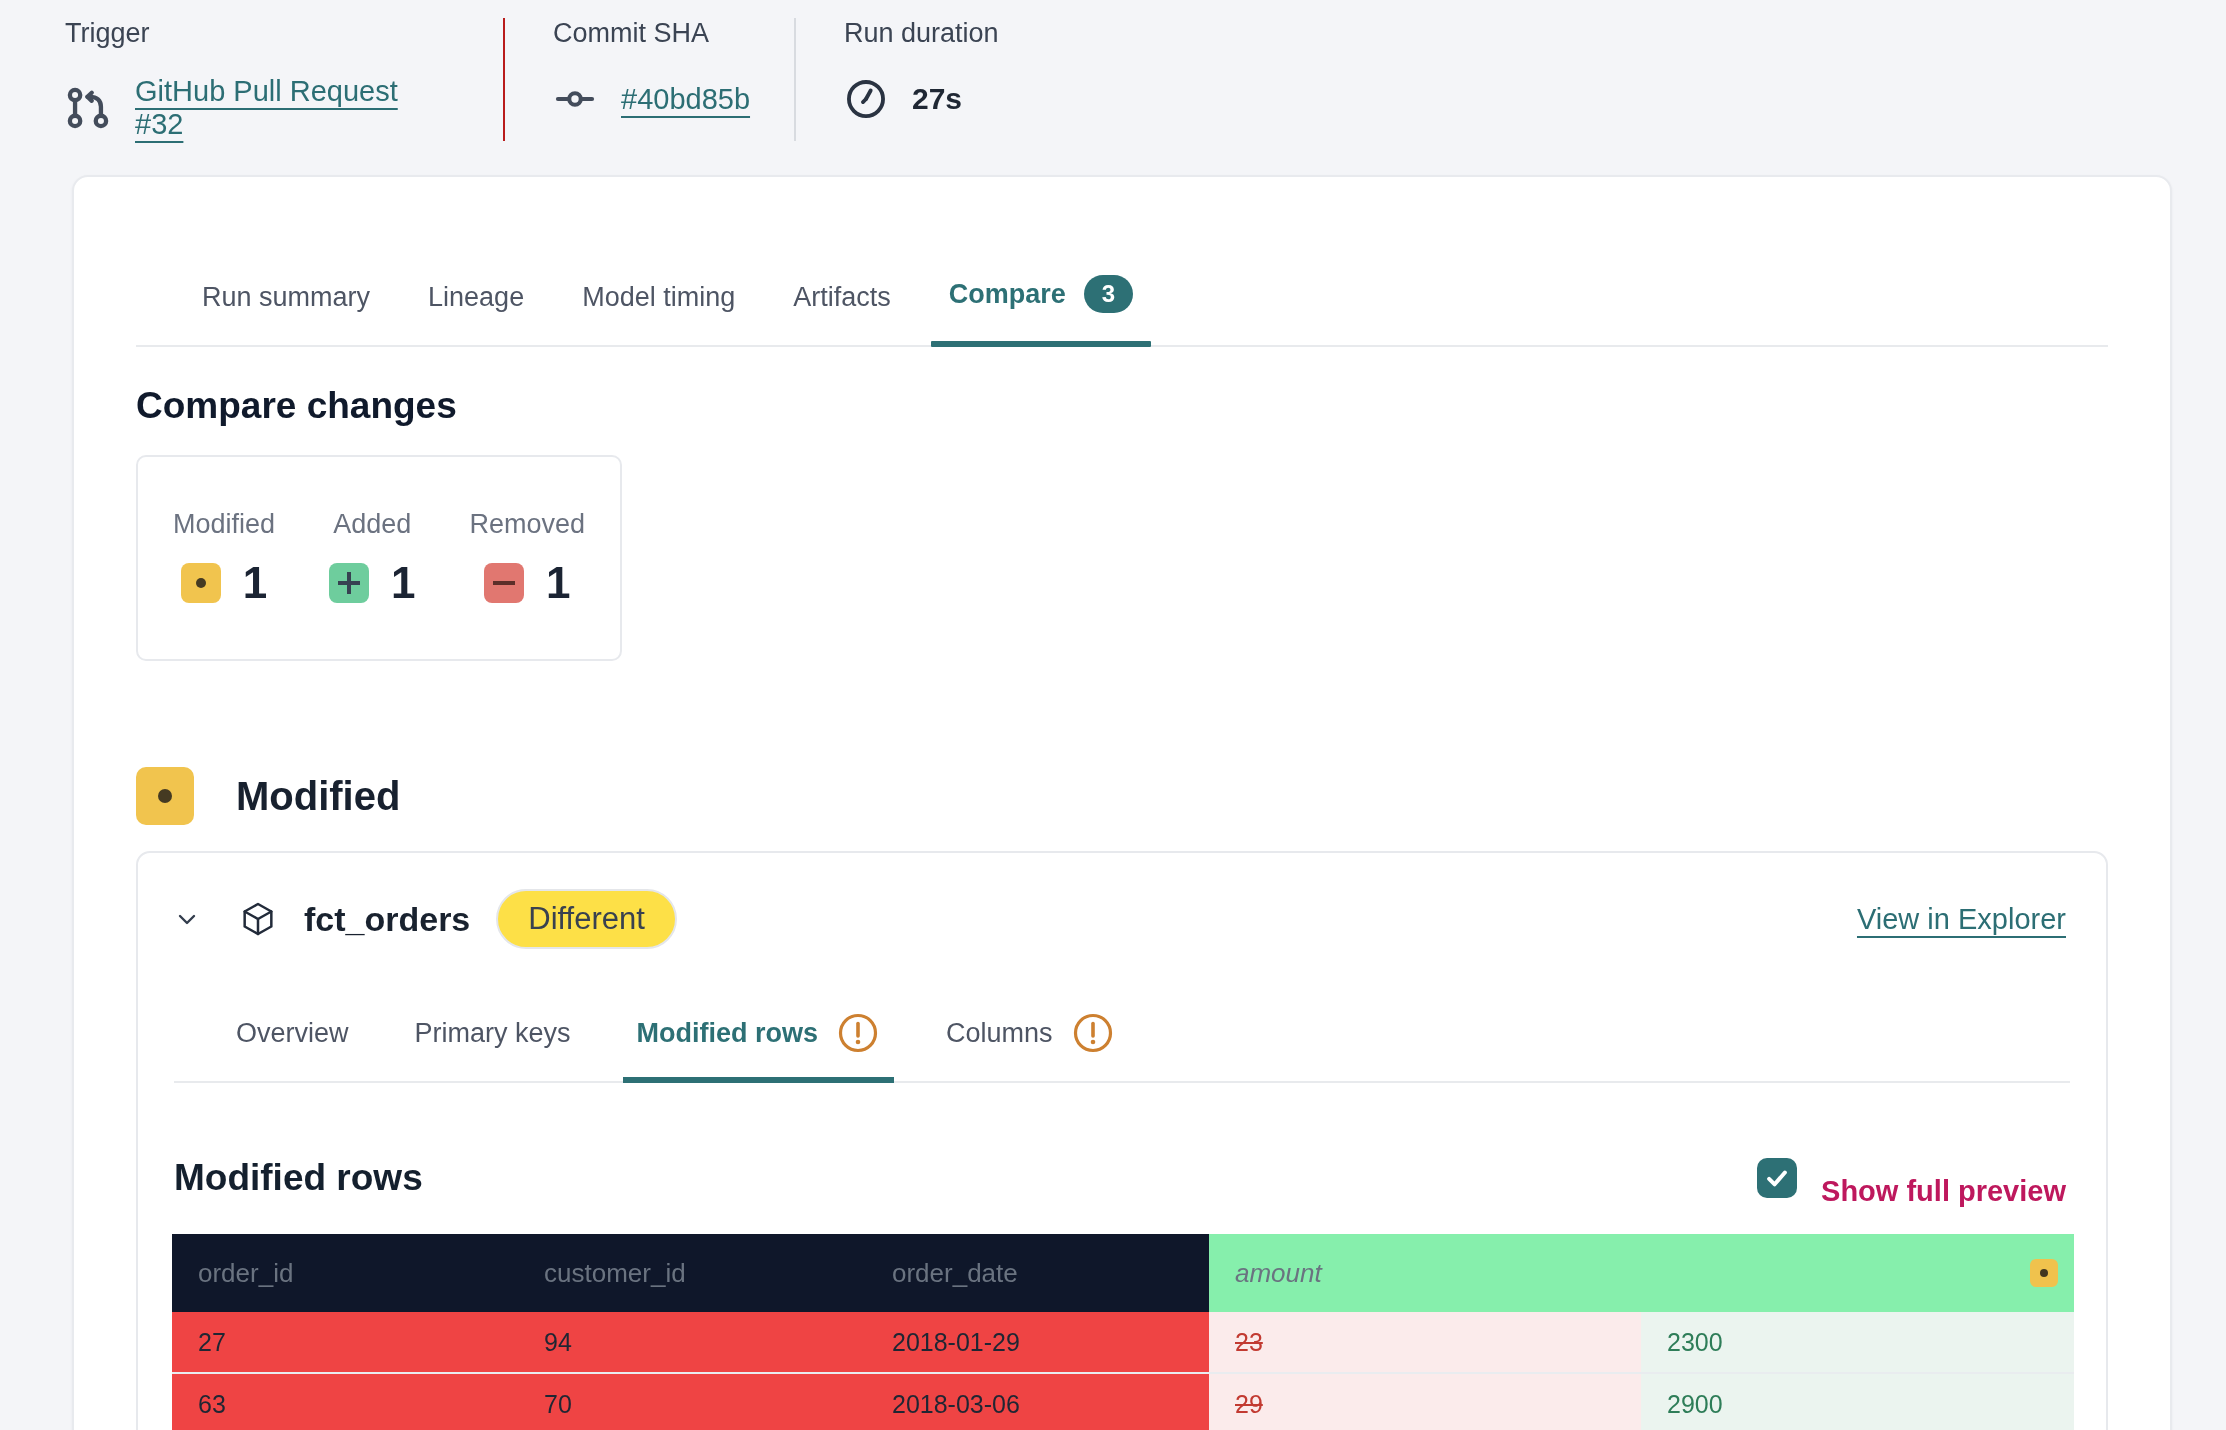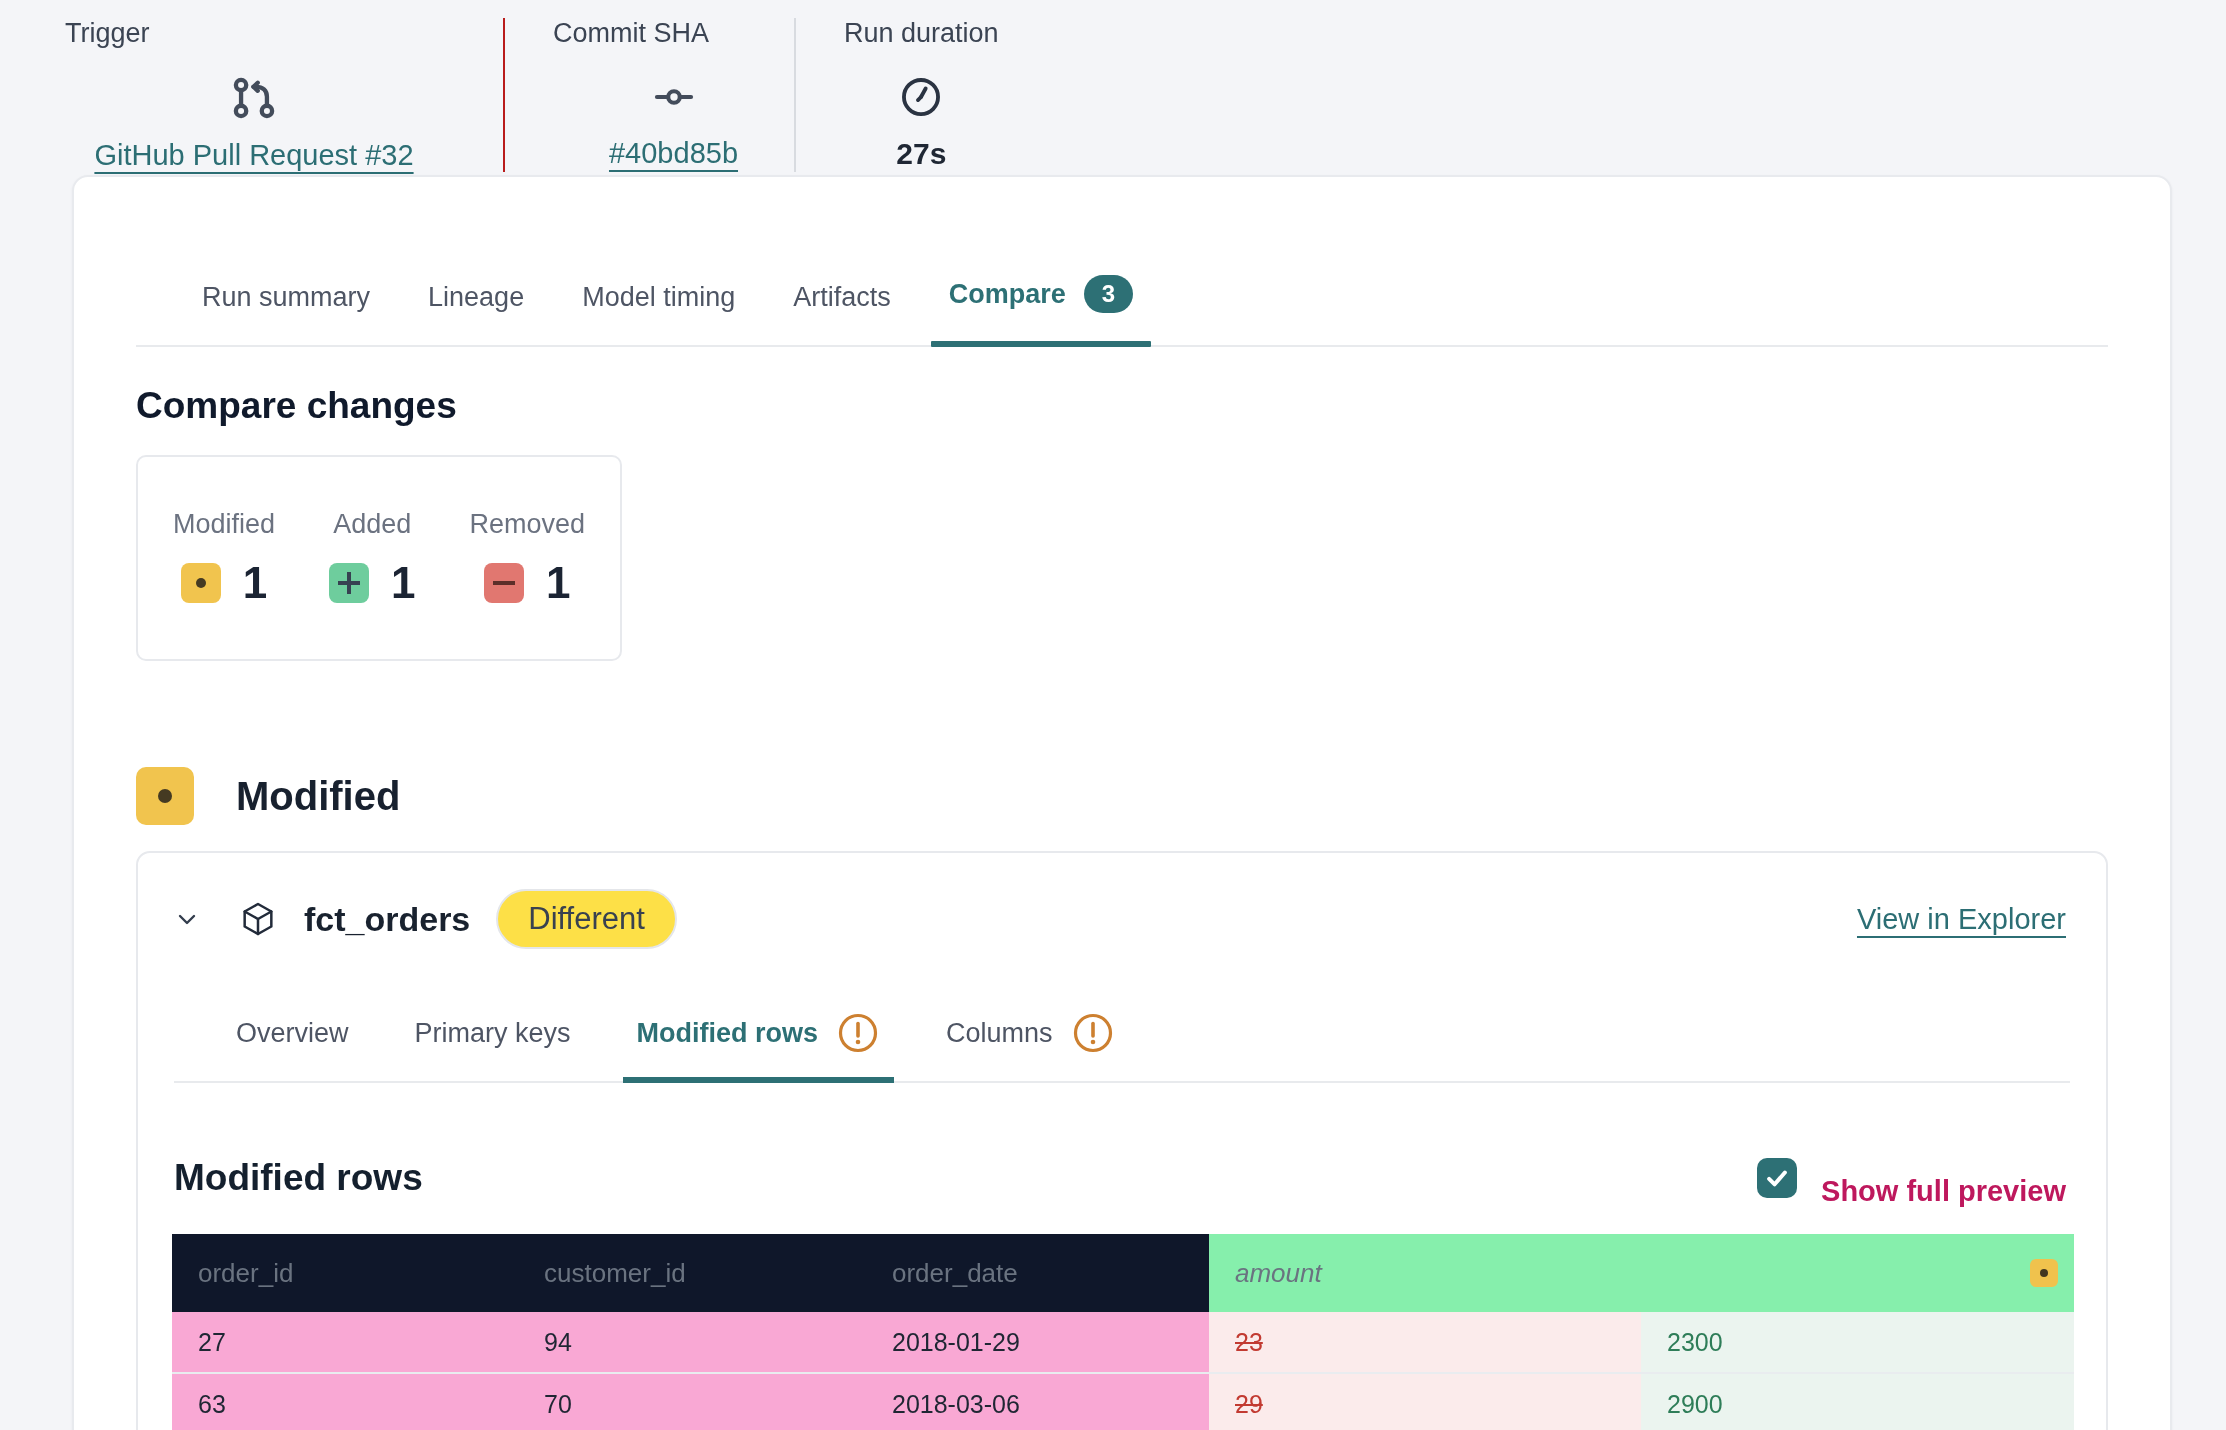--- a/index.html
+++ b/index.html
@@ -12,21 +12,21 @@
     position:relative;
   }
 
   
   .top-meta { position:absolute; top:18px; left:65px; display:flex; }
   .meta-col { display:flex; flex-direction:column; }
   .meta-col.c1 { width:440px; border-right:2px solid #b91c1c; padding-right:60px; }
   .meta-col.c2 { width:291px; border-right:2px solid #d8dbe0; padding-left:48px; }
   .meta-col.c3 { padding-left:48px; }
   .meta-label { font-size:27px; color:#3b4453; margin-bottom:26px; }
-  .meta-value { display:flex; align-items:center; gap:18px; min-height:48px;flex-direction:column; }
+  .meta-value { display:flex; align-items:center; gap:24px; min-height:48px; }
   .meta-link {
     font-size:29px; color:#2c6e74; text-decoration:underline;
     text-decoration-thickness:2px; text-underline-offset:7px; cursor:pointer;
   }
   .meta-strong { font-size:30px; font-weight:700; color:#1f2734; }
   .micon { flex:0 0 auto; display:block; }
 
   
   .main-card {
     position:absolute; left:72px; top:175px; width:2100px; height:1330px;
@@ -153,21 +153,21 @@
   .mini-badge {
     position:absolute; right:16px; top:50%; margin-top:-14px;
     width:28px; height:28px; border-radius:6px; background:#f0c24d;
   }
   .mini-badge::after {
     content:""; position:absolute; left:50%; top:50%; width:8px; height:8px;
     margin:-4px 0 0 -4px; border-radius:50%; background:#42361f;
   }
   .td {
     height:62px; display:flex; align-items:center; padding-left:26px;
-    font-size:25px; color:#1f2633; background:#f9a8d4; border-bottom:2px solid #e9ecef;
+    font-size:25px; color:#1f2633; background:#ef4444; border-bottom:2px solid #e9ecef;
   }
   .td.old { background:#fbebeb; color:#c23a31; text-decoration:line-through; }
   .td.new { background:#ebf4ef; color:#2e7d58; }
   .td.stub { border-bottom:none; height:70px; }
 </style>
 </head>
 <body>
 
 <div class="top-meta">
   <div class="meta-col c1">

